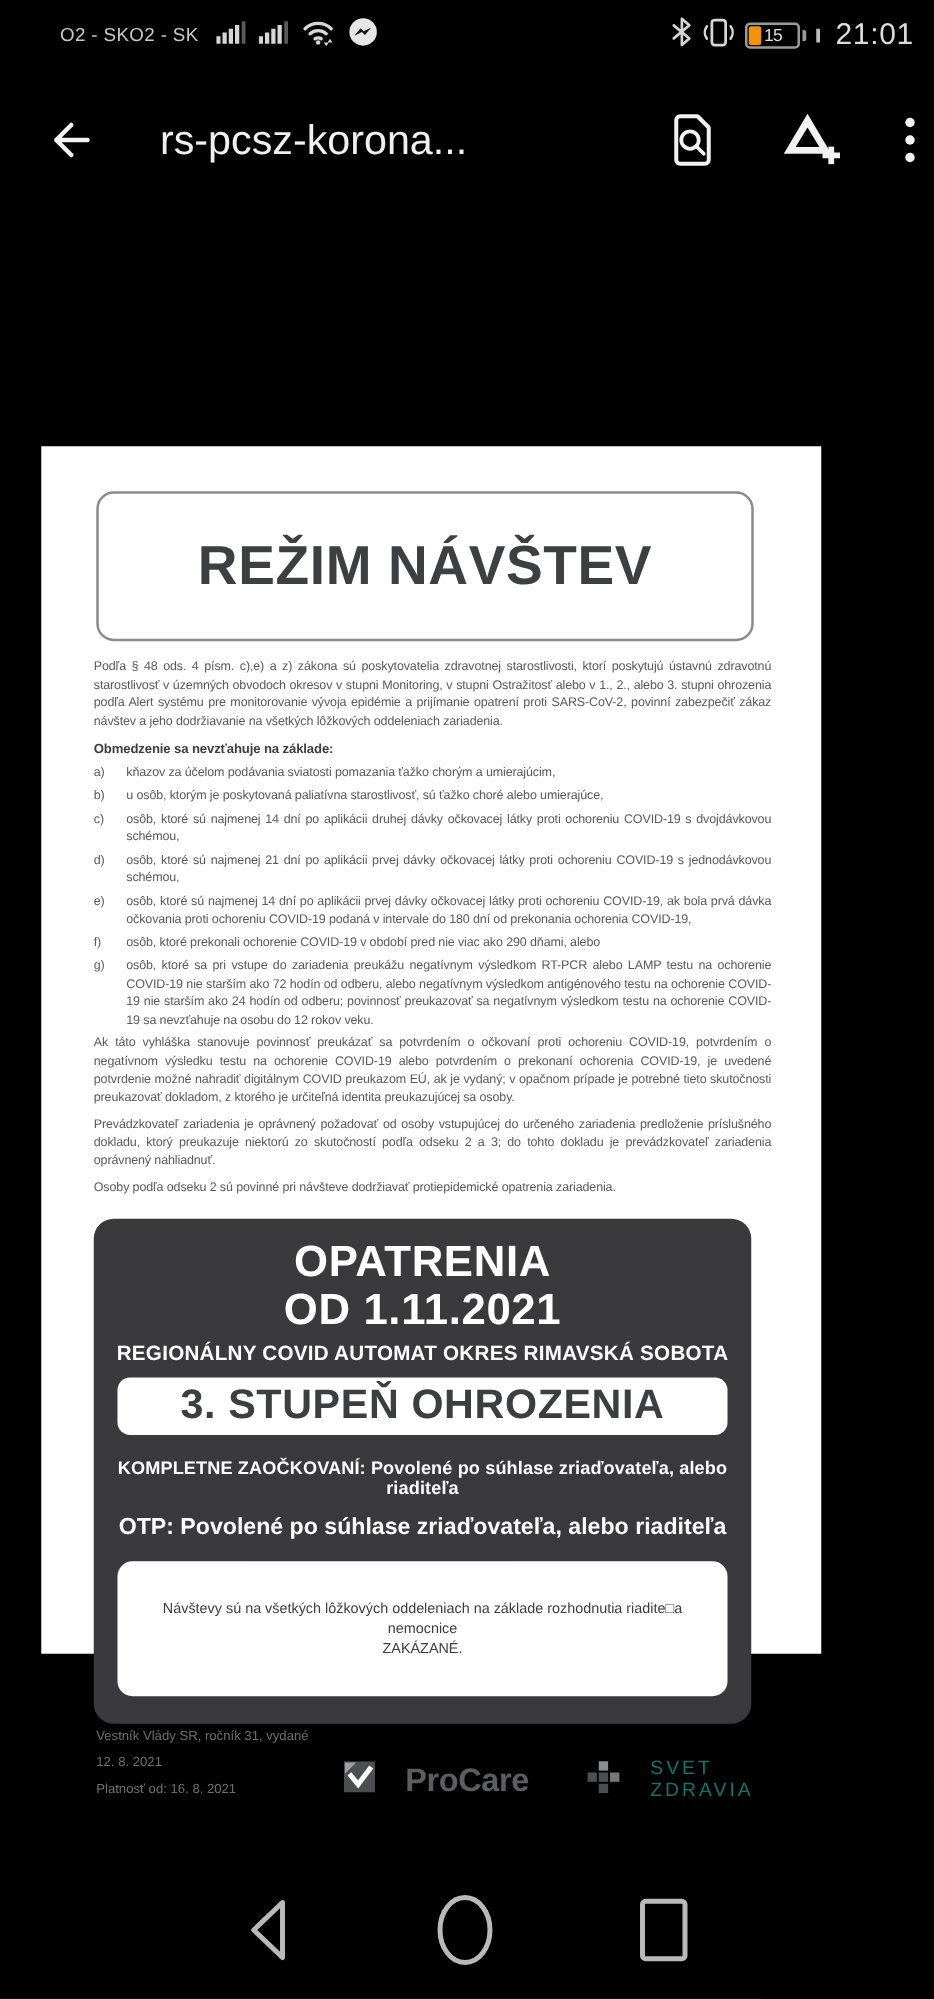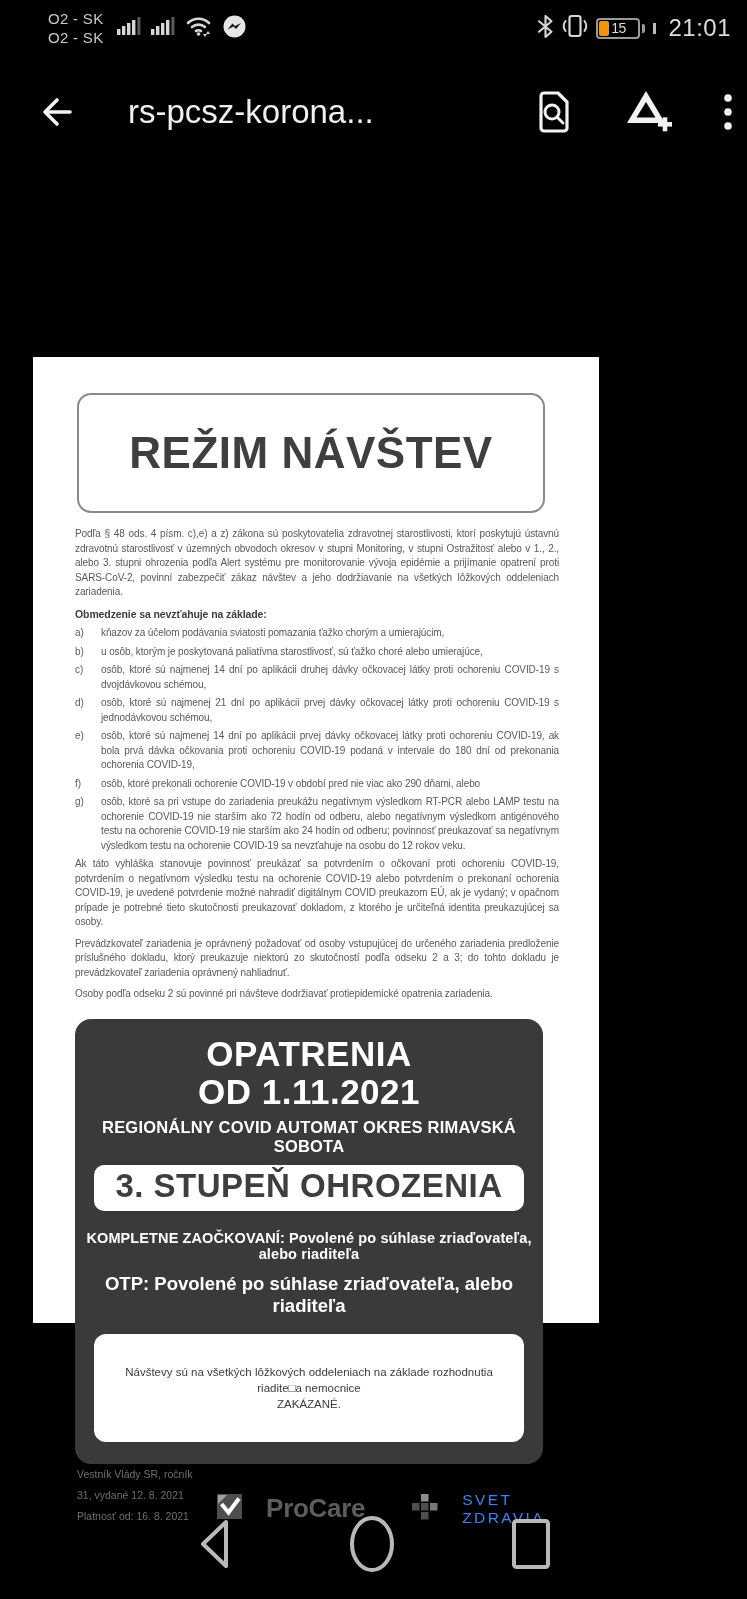--- a/index.html
+++ b/index.html
@@ -7,21 +7,21 @@
     position:relative;width:747px;height:1599px;overflow:hidden;
     font-family:"Liberation Sans", sans-serif;
     -webkit-font-smoothing:antialiased;
   }
   
   .status-bar{
     position:absolute;top:0;left:0;right:0;height:56px;
     display:flex;align-items:center;padding:0 16px 0 48px;box-sizing:border-box;
     color:#c9c9c9;
   }
-  .carrier{display:flex;flex-direction:column;font-size:15px;line-height:19px;letter-spacing:.3px;text-align:right;}
+  .carrier{display:flex;flex-direction:row;font-size:15px;line-height:19px;letter-spacing:.3px;text-align:right;}
   .sb-left{display:flex;align-items:center;gap:9px;margin-left:14px;}
   .sb-spacer{flex:1;}
   .sb-right{display:flex;align-items:center;gap:7px;}
   .battery{
     position:relative;width:44px;height:21px;border:2px solid #9a9a9a;border-radius:4px;
     display:flex;align-items:center;justify-content:center;box-sizing:border-box;
   }
   .battery .fill{position:absolute;left:1px;top:1px;bottom:1px;width:10px;background:#F2930E;border-radius:2px;}
   .battery .pct{position:relative;font-size:14px;color:#dedede;letter-spacing:-.5px;}
   .battery-nub{width:3px;height:9px;background:#9a9a9a;border-radius:0 2px 2px 0;margin-left:-5px;}
@@ -33,21 +33,21 @@
     display:flex;align-items:center;padding:0 10px 0 34px;box-sizing:border-box;
   }
   .toolbar .title{
     color:#f0f0f0;font-size:33px;margin-left:52px;flex:1;
     white-space:nowrap;overflow:hidden;
   }
   .tb-actions{display:flex;align-items:center;gap:50px;margin-right:4px;}
   .icon-btn{display:flex;align-items:center;justify-content:center;background:none;border:none;padding:0;cursor:pointer;}
   
   .page{
-    position:absolute;left:33px;top:357px;width:566px;height:966px;background:#fff;
+    position:absolute;left:33px;top:357px;width:624px;height:966px;background:#fff;
     box-sizing:border-box;padding:30px 40px 30px 42px;
     display:flex;flex-direction:column;
   }
   .doc-title-box{
     border:2px solid #8a8a8a;border-radius:14px;height:116px;flex:none;
     display:flex;flex-direction:column;align-items:center;justify-content:center;
     margin:6px 14px 14px 2px;
   }
   .doc-title-box .line{
     font-size:44px;font-weight:bold;color:#3e3f41;line-height:50px;letter-spacing:.5px;
@@ -79,21 +79,21 @@
   }
   
   .doc-footer{
     margin-top:auto;display:flex;align-items:flex-end;justify-content:space-between;
     padding:0 14px 4px 2px;flex:none;
   }
   .foot-left{font-size:10.5px;color:#6e6f71;line-height:21px;}
   .foot-logos{display:flex;align-items:center;gap:26px;}
   .logo{display:flex;align-items:center;gap:24px;margin-left:20px;}
   .procare-text{font-size:26px;font-weight:bold;color:#5c5d5f;letter-spacing:-.3px;}
-  .svet-text{font-size:15.5px;color:#3b82f6;letter-spacing:2.4px;}
+  .svet-text{font-size:15.5px;color:#0f766e;letter-spacing:2.4px;}
   
   .nav-bar{
     position:absolute;left:0;right:0;bottom:0;height:110px;
     display:flex;align-items:center;justify-content:center;gap:112px;
   }
   .nav-btn{background:none;border:none;padding:0;display:flex;align-items:center;justify-content:center;cursor:pointer;}
 </style>
 </head>
 <body>
 

